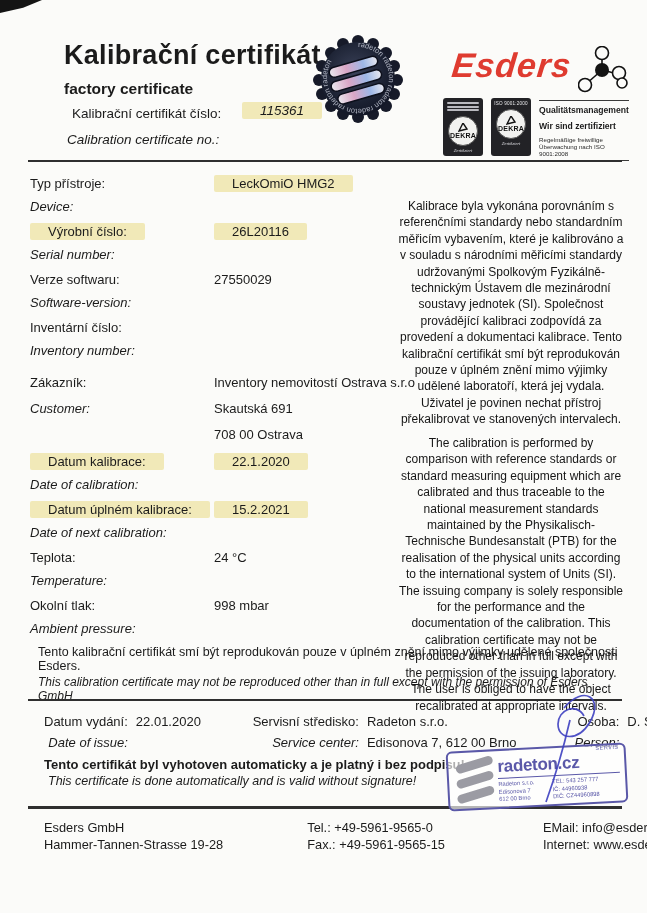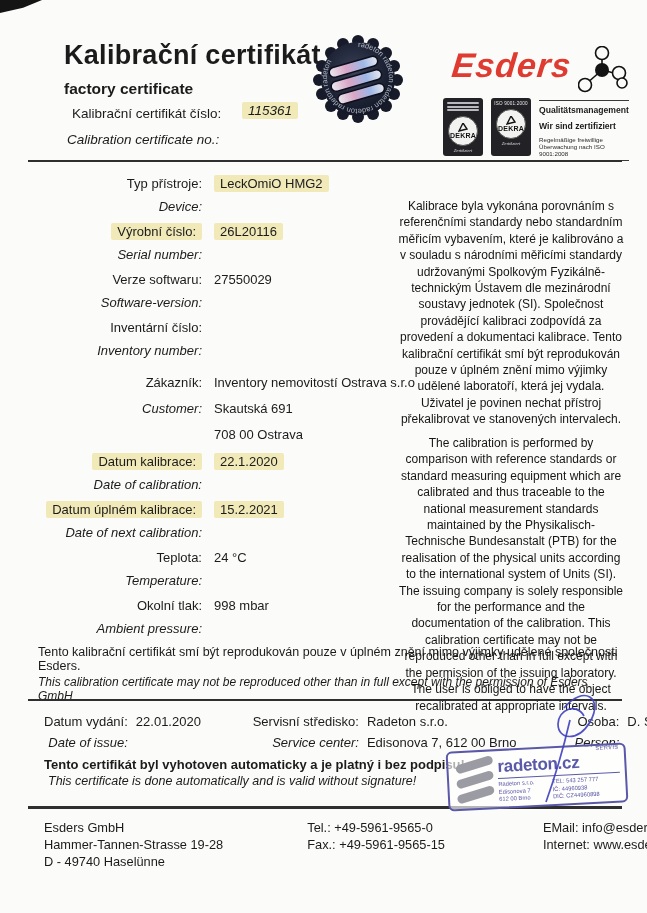--- a/index.html
+++ b/index.html
@@ -19,21 +19,21 @@
   }
   .abs{position:absolute;}
   .corner-wedge{position:absolute;top:0;left:0;width:42px;height:13px;background:#141414;
     clip-path:polygon(0 0,100% 0,55% 60%,0 100%);}
   
   .title{left:64px;top:40px;font-size:27px;font-weight:700;letter-spacing:.3px;}
   .subtitle{left:64px;top:80px;font-size:15.5px;font-weight:700;}
   .certno-label{left:72px;top:106px;font-size:13.5px;}
   .certno-value{left:242px;top:103px;font-size:13.5px;font-style:italic;}
   .certno-en{left:67px;top:132px;font-size:13.5px;font-style:italic;}
-  .hl{background:var(--hl);padding:1px 6px;border-radius:2px;box-decoration-break:clone;}
+  .hl{background:var(--hl);padding:1px 18px;border-radius:2px;box-decoration-break:clone;}
   
   .seal{left:310px;top:34px;width:96px;height:92px;}
   
   .brand-name{left:452px;top:48px;font-size:34px;font-weight:800;font-style:italic;
     color:var(--brand);letter-spacing:1px;transform:skewX(-6deg);line-height:1;}
   .molecule{left:578px;top:46px;width:52px;height:48px;}
   .dekra-row{left:443px;top:92px;width:186px;display:flex;gap:8px;align-items:center;}
   .badge{width:40px;height:58px;background:#222226;border-radius:3px;position:relative;
     display:flex;flex-direction:column;align-items:center;flex:0 0 auto;}
   .badge .topbars{width:32px;margin-top:3px;}
@@ -51,21 +51,21 @@
   .quality .q3{font-size:6.2px;margin-top:5px;color:#2a2a2a;}
   .quality .q4{font-size:6.2px;color:#2a2a2a;}
   .rule{background:#2f2f2f;height:2px;left:28px;width:594px;}
   .rule1{top:160px;}
   .rule2{top:699px;}
   .rule3{top:806px;height:2.5px;}
   
   .fields{left:30px;top:172px;width:402px;}
   .fgroup{display:grid;grid-template-columns:172px 1fr;column-gap:12px;margin-bottom:2px;}
   .fgroup>div{line-height:23px;font-size:13px;white-space:nowrap;}
-  .lab{text-align:right;}
+  .lab{text-align:left;}
   .lab.en{font-style:italic;}
   .fgroup.customer{margin-top:8px;}
   .fgroup.customer>div{line-height:26px;}
   
   .para{left:397px;width:228px;text-align:center;font-size:12px;line-height:16.4px;color:#161616;margin-top:15px;}
   .para-cz{top:183px;}
   .para-en{top:420px;}
   
   .note-cz{left:38px;top:645px;font-size:12.5px;width:584px;}
   .note-en{left:38px;top:675px;font-size:12px;font-style:italic;width:584px;}
@@ -333,21 +333,20 @@
   <path d="M64,18 C84,-6 104,8 90,32 C78,52 58,50 58,34 C58,20 76,12 84,26" fill="none" stroke="var(--sig)" stroke-width="1.7" opacity="0.9"></path>
   <path d="M70,30 C64,56 56,84 46,112" fill="none" stroke="var(--sig)" stroke-width="1.7" opacity="0.9"></path>
 </svg>
 
 <div class="abs rule rule3"></div>
 
 <div class="abs footer">
   <div class="fcol fcol1">
     <div>Esders GmbH</div>
     <div>Hammer-Tannen-Strasse 19-28</div>
-    <div>D - 49740 Haselünne</div>
   </div>
   <div class="fcol fcol2">
     <div>Tel.: +49-5961-9565-0</div>
     <div>Fax.: +49-5961-9565-15</div>
   </div>
   <div class="fcol fcol3">
     <div>EMail: info@esders.de</div>
     <div>Internet: www.esders.de</div>
   </div>
 </div>

